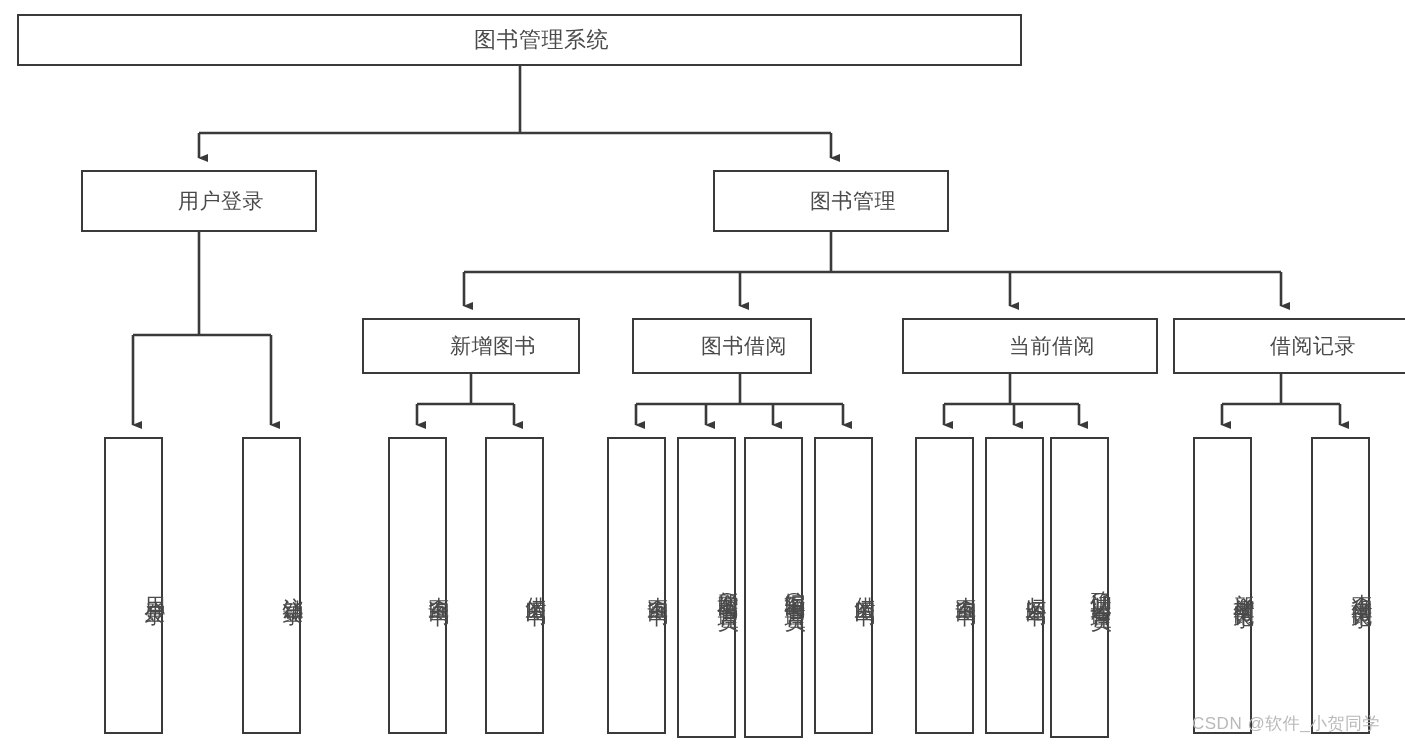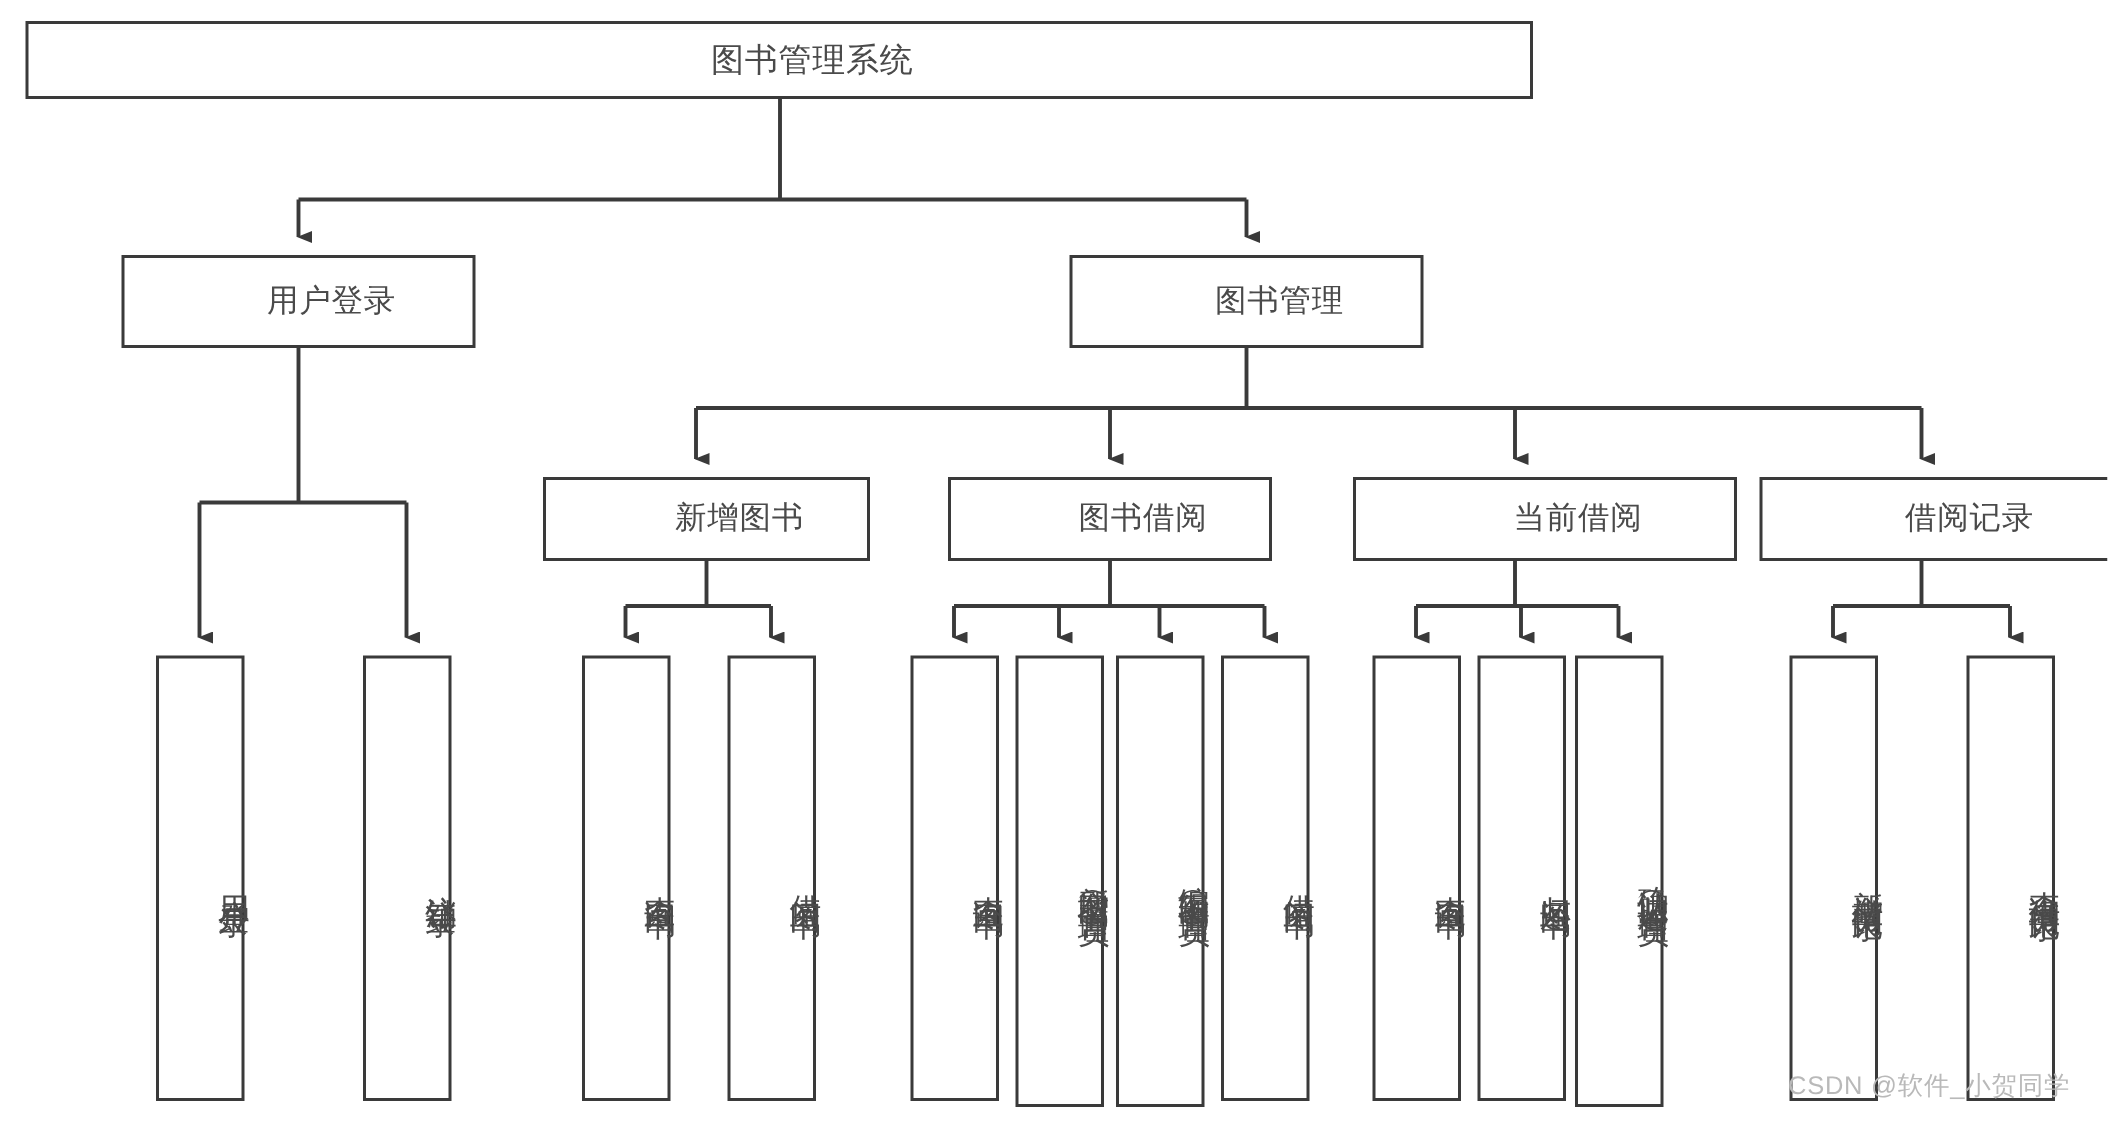--- a/index.html
+++ b/index.html
@@ -136,21 +136,21 @@
   <div class="node horiz" style="left:81px; top:170px; width:236px; height:62px;">
     <span class="label">用户登录</span>
   </div>
   <div class="node horiz" style="left:713px; top:170px; width:236px; height:62px;">
     <span class="label">图书管理</span>
   </div>
 
   <div class="node horiz" style="left:362px; top:318px; width:218px; height:56px;">
     <span class="label">新增图书</span>
   </div>
-  <div class="node horiz" style="left:632px; top:318px; width:216px; height:56px;">
+  <div class="node horiz" style="left:632px; top:318px; width:180px; height:56px;">
     <span class="label">图书借阅</span>
   </div>
   <div class="node horiz" style="left:902px; top:318px; width:256px; height:56px;">
     <span class="label">当前借阅</span>
   </div>
   <div class="node horiz" style="left:1173px; top:318px; width:236px; height:56px;">
     <span class="label">借阅记录</span>
   </div>
 
   <div class="node vert" style="left:104px; top:437px; width:59px; height:297px;">

